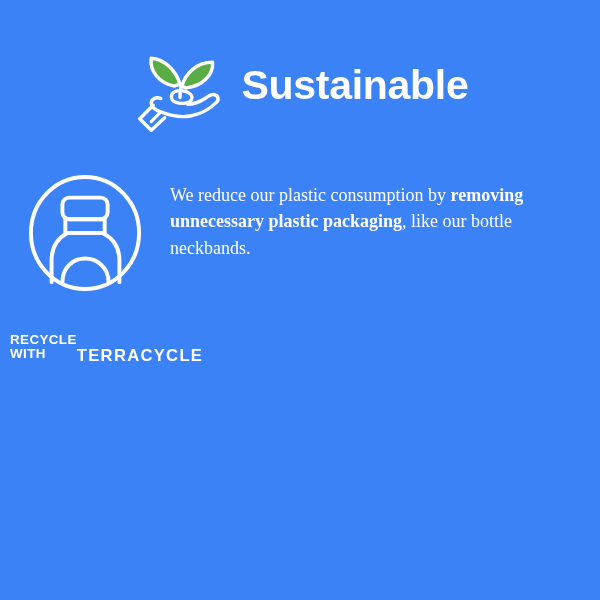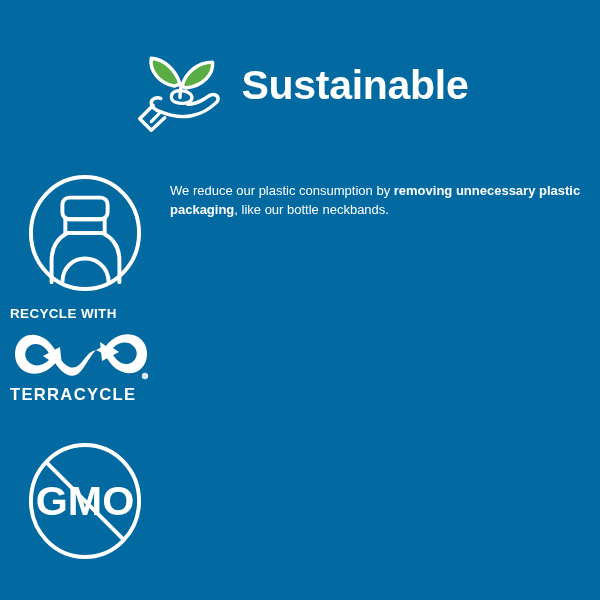--- a/index.html
+++ b/index.html
@@ -69,43 +69,44 @@
     width: 170px;
     flex: 0 0 170px;
     display: flex;
     justify-content: center;
     align-items: flex-start;
     padding-top: 2px;
   }
   .row-text {
     flex: 1 1 auto;
     color: #ffffff;
-    font-size: 13px;
+    font-size: 18px;
     line-height: 1.46;
     padding-right: 18px;
     padding-top: 10px;
     font-weight: 400;
+    font-family: Liberation Serif, serif;
   }
   .row-2 .row-text { padding-top: 6px; }
   .row-3 .row-text { padding-top: 8px; }
   .row-text b {
     font-weight: 700;
   }
   .row-text sup {
     font-size: 0.62em;
     vertical-align: super;
     line-height: 0;
   }
 
   
   .tc-lockup {
     width: 150px;
     display: flex;
-    flex-direction: column;
-    align-items: flex-start;
+    flex-direction: row;
+    align-items: flex-end;
   }
   .tc-top {
     color: #ffffff;
     font-size: 13.4px;
     font-weight: 700;
     letter-spacing: 0.4px;
     line-height: 1;
     margin-bottom: 5px;
   }
   .tc-mark {
@@ -118,21 +119,21 @@
     font-size: 16.6px;
     font-weight: 700;
     letter-spacing: 1.3px;
     line-height: 1;
     margin-top: 4px;
   }
 </style>
 </head>
 <body style="background: rgb(40, 61, 136);">
 
-<div class="panel" style="background: #0369a1;">
+<div class="panel" style="background: #3b82f6;">
 
   <div class="header">
     <div class="header-icon">
       <svg viewBox="0 0 100 96" width="96" height="92" aria-hidden="true">
 
         <path d="M50 44 C 46 30, 34 18, 20 17 C 18 30, 28 43, 44 46 Z" fill="#5aad45" stroke="#ffffff" stroke-width="3.6" stroke-linejoin="round" stroke-linecap="round"></path>
 
         <path d="M52 46 C 56 32, 68 21, 84 21 C 85 34, 74 46, 56 48 Z" fill="#5aad45" stroke="#ffffff" stroke-width="3.6" stroke-linejoin="round" stroke-linecap="round"></path>
 
         <path d="M50 58 C 50 52, 50 48, 52 44" fill="none" stroke="#ffffff" stroke-width="3.6" stroke-linecap="round"></path>
@@ -208,24 +209,15 @@
           <path d="M41 32 C 52 50, 62 56, 71 46 C 80 36, 86 14, 101 26
                    L 95 32 C 84 18, 78 30, 71 38 C 64 46, 56 44, 47 29 Z" fill="#ffffff"></path>
           <circle cx="135" cy="51" r="3.2" fill="#ffffff" opacity="0.85"></circle>
         </svg>
         <div class="tc-bottom">TERRACYCLE</div>
       </div>
     </div>
   </div>
 
   <div class="row row-3">
-    <div class="row-icon">
-      <div>
-        <svg viewBox="0 0 118 120" width="116" height="118" aria-hidden="true">
-          <ellipse cx="59" cy="60" rx="55" ry="57" fill="none" stroke="#ffffff" stroke-width="4"></ellipse>
-          <line x1="20" y1="21" x2="98" y2="99" stroke="#ffffff" stroke-width="4" stroke-linecap="round"></line>
-          <text x="59" y="74" text-anchor="middle" font-family="Liberation Sans, sans-serif" font-size="42" font-weight="700" fill="#ffffff">GMO</text>
-        </svg>
-      </div>
-    </div>
   </div>
 
 </div>
 
 </body></html>

